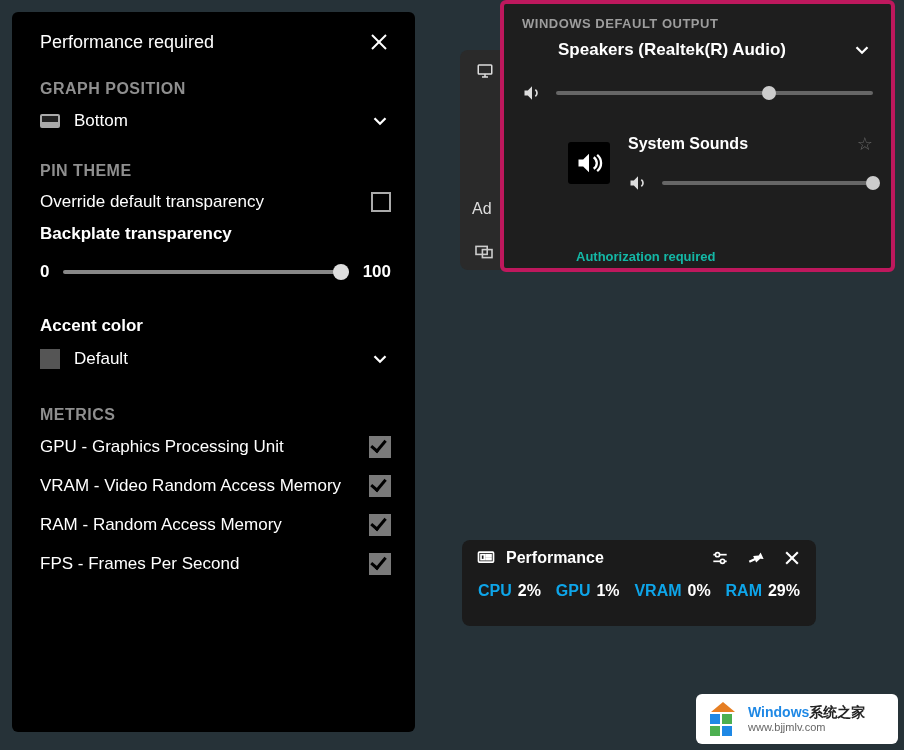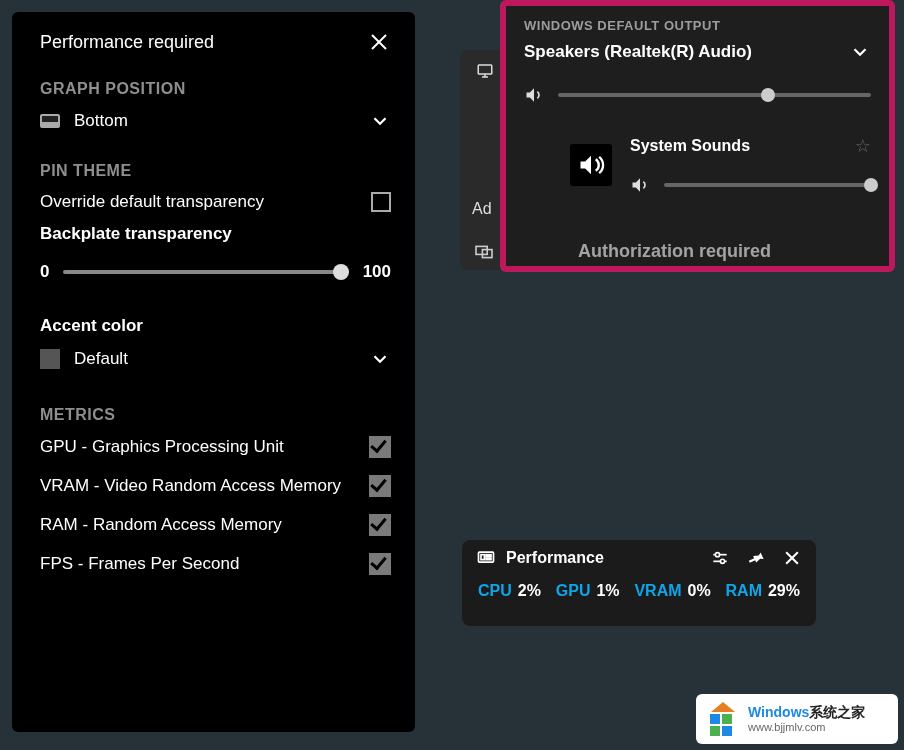--- a/index.html
+++ b/index.html
@@ -50,38 +50,38 @@
     width: 430px; height: 220px;
     background: #2a2a2a; border-radius: 8px;
     color: #ddd; padding: 12px 16px;
   }
   .bg-widget .row1 { display:flex; align-items:center; gap:8px; font-weight:600; }
   .add-text { position:absolute; left:12px; top:150px; font-size:16px; }
   
   .vol-panel {
     position: absolute; left: 500px; top: 0;
     width: 395px; height: 272px;
-    background: #1e1e1e; border: 6px solid #be185d;
+    background: #1e1e1e; border: 4px solid #be185d;
     border-radius: 6px;
     padding: 10px 18px 0 18px;
   }
   .vol-section-label { color: #9d9d9d; font-size: 13px; letter-spacing: 0.5px; font-weight: 600; margin: 2px 0 8px 0; }
-  .vol-device-row { display:flex; justify-content:space-between; align-items:center; margin-bottom: 22px; }
+  .vol-device-row { display:flex; justify-content:space-between; align-items:center; margin-bottom: 22px; margin-left: 36px; }
   .vol-device { font-size: 17px; font-weight: 600; }
   .vol-ctrl-row { display:flex; align-items:center; gap: 14px; margin-bottom: 30px; }
   .vol-icon-sm { width:20px; }
   .vol-track { flex:1; height:4px; background:#666; position:relative; border-radius:2px; }
   .vol-thumb { width:14px; height:14px; border-radius:50%; background:#ccc; position:absolute; top:-5px; }
   .sys-row { display:flex; align-items:center; gap: 18px; margin-bottom: 12px; margin-left: 46px; }
   .sys-icon { width:42px; height:42px; background:#000; display:flex; align-items:center; justify-content:center; border-radius:3px; }
   .sys-right { flex:1; }
   .sys-title-row { display:flex; justify-content:space-between; align-items:center; margin-bottom:18px; }
   .sys-title { font-size:16px; font-weight:600; }
   .star { color:#666; font-size:18px; }
-  .auth-text { color:#a3a3a3; font-size:18px; font-weight:600; position:absolute; bottom:4px; left:72px; }
+  .auth-text { color:#14b8a6; font-size:13px; font-weight:600; position:absolute; bottom:4px; left:72px; }
   
   .perf-bar {
     position: absolute; left: 462px; top: 540px;
     width: 354px; height: 86px;
     background: #1b1b1b; border-radius: 8px;
     padding: 8px 14px;
   }
   .pb-top { display:flex; align-items:center; justify-content:space-between; }
   .pb-left { display:flex; align-items:center; gap:10px; }
   .pb-title { font-size:16px; font-weight:600; }

